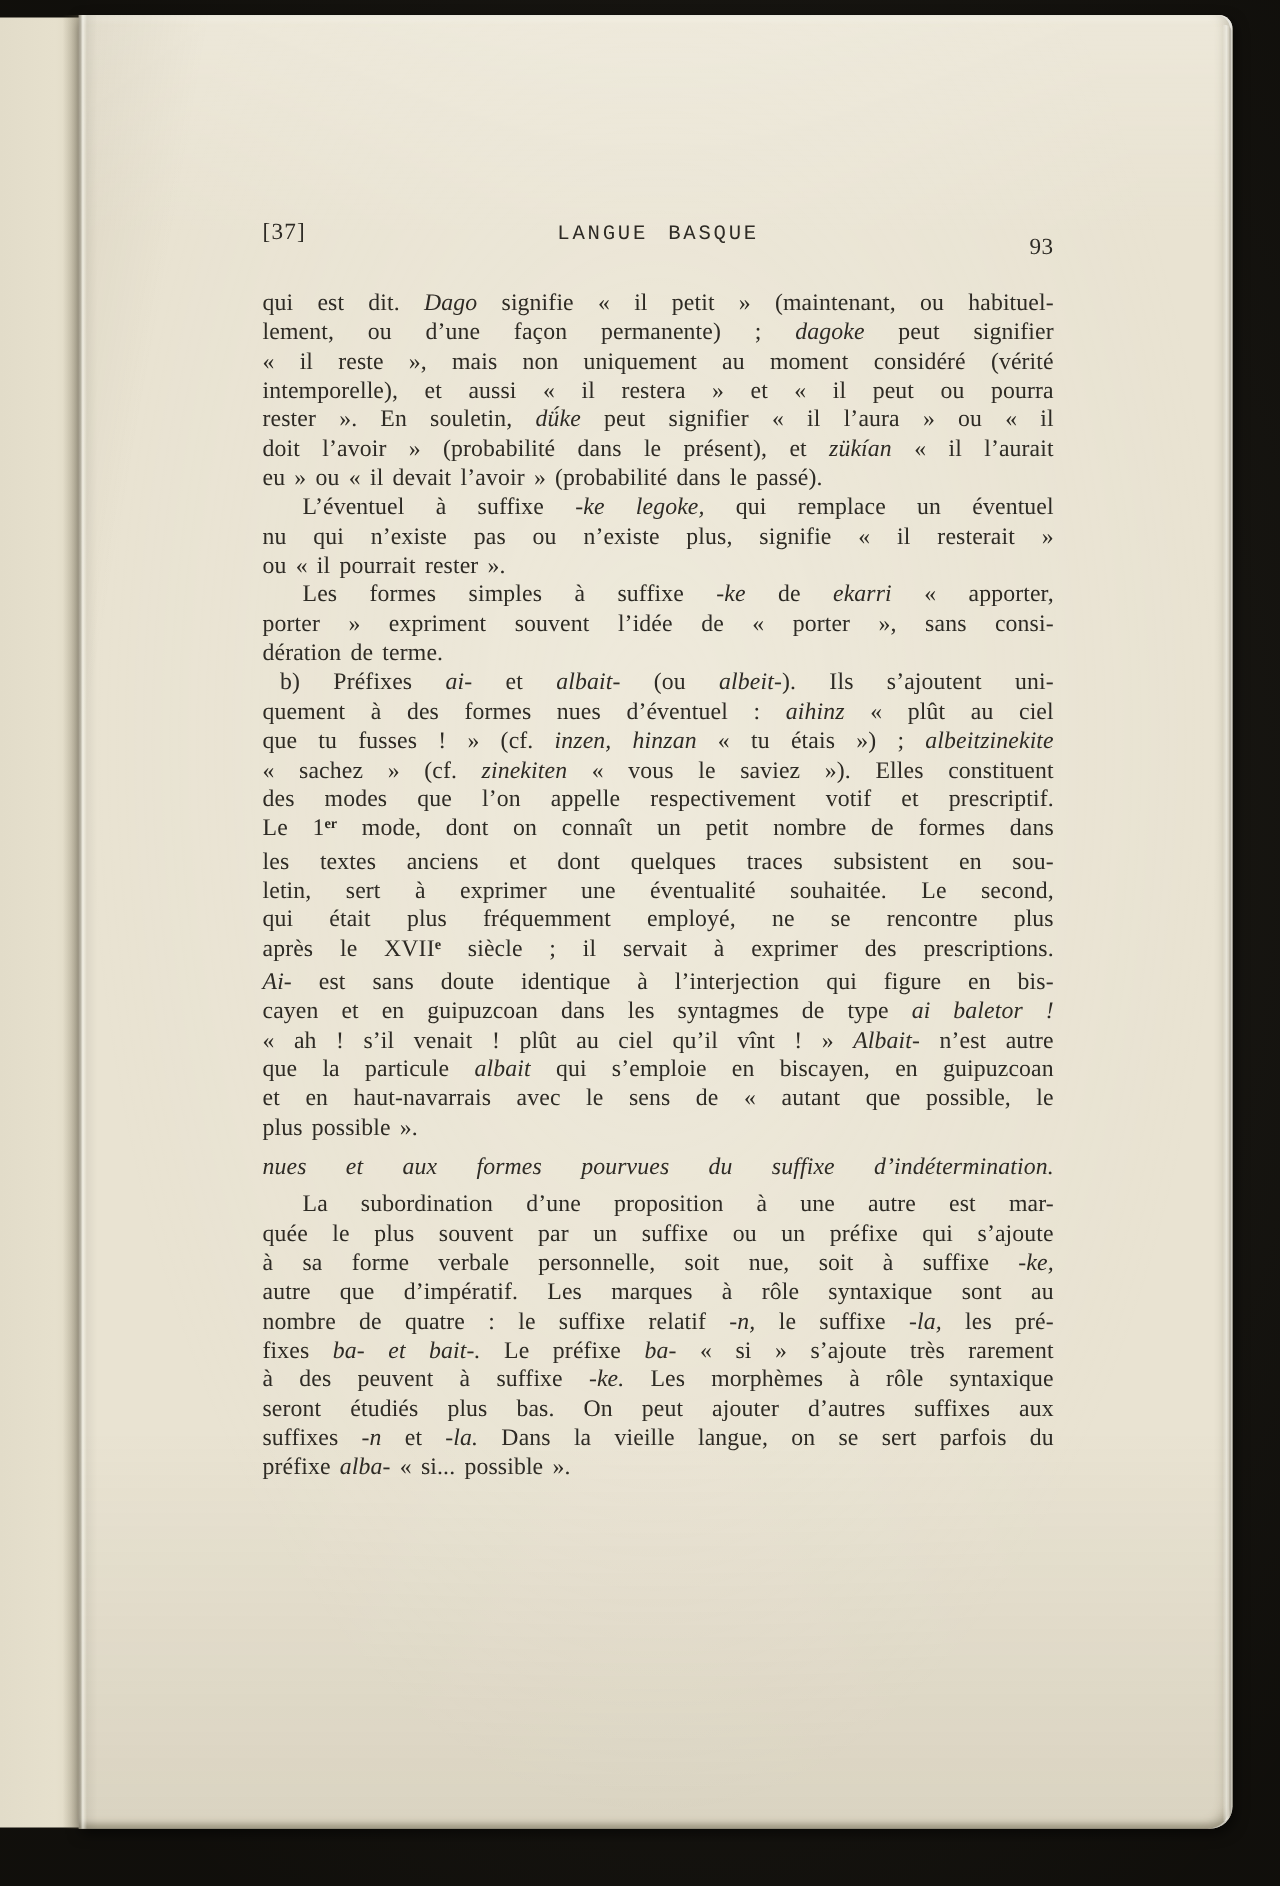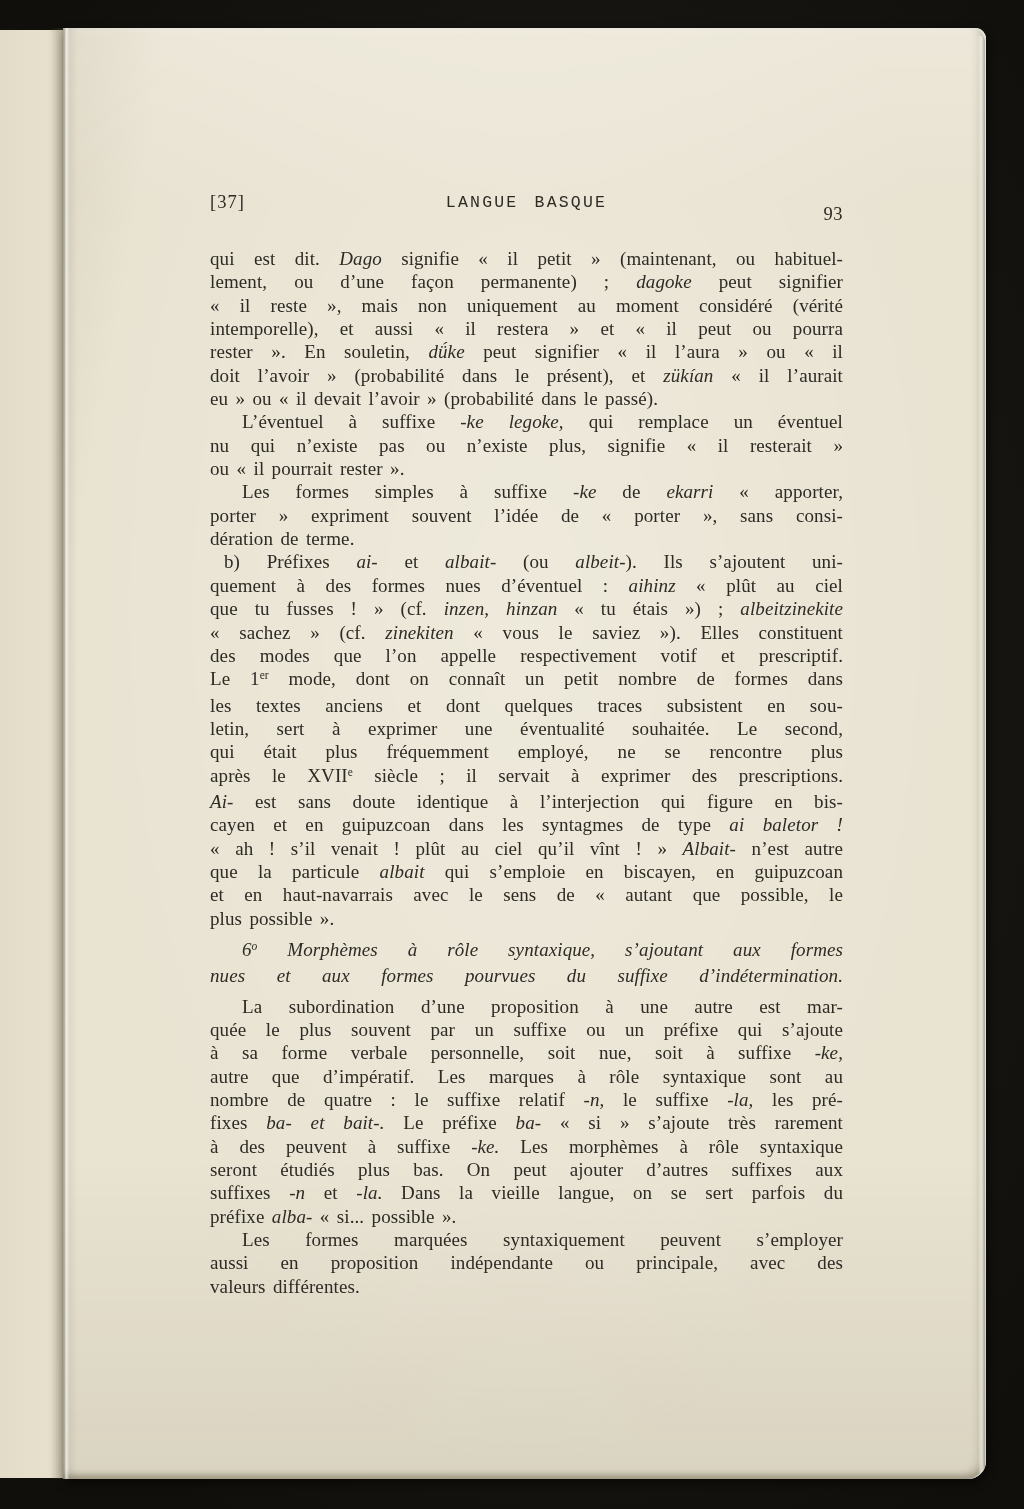--- a/index.html
+++ b/index.html
@@ -12,21 +12,21 @@
   }
   
   .scene {
     position: absolute; inset: 0;
     background:
       radial-gradient(ellipse at 55% 45%, rgba(255,255,255,0.045), rgba(0,0,0,0.25) 85%),
       var(--background, #16140f);
   }
   
   .book {
-    position: absolute; left: 0; top: 28px;
+    position: absolute; left: 0; top: 12px;
     width: 986px; height: 1451px;
   }
   
   .adjacent-page {
     position: absolute; left: 0; top: 2px; bottom: 1px; width: 64px;
     background: linear-gradient(to right, var(--adjacent-page, #e2dcc9) 0%, #e6e0cd 70%, #ddd6c1 100%);
   }
   
   .crease {
     position: absolute; left: 50px; top: 0; bottom: 0; width: 28px;
@@ -100,21 +100,21 @@
   .block.heading { font-style: italic; margin: 8px 0 7px 0; }
   .line {
     text-align: justify;
     text-align-last: justify;
     word-spacing: 2.5px;
   }
   .line.last { text-align-last: left; }
   .line.ind-n { text-indent: 32px; }
   .line.ind-s { text-indent: 14px; }
   .i { font-style: italic; }
-  .sup { font-size: 11.5px; position: relative; top: -6px; letter-spacing: 0; }
+  .sup { font-size: 11.5px; position: relative; top: -6px; letter-spacing: 0; font-weight: bold; }
 </style>
 </head>
 <body style="--background: #16140f; --page: #e9e3d2; --adjacent-page: #e2dcc9; --ink: #2e2b25;">
 
 <div class="scene">
   <div class="book">
     <div class="adjacent-page"></div>
     <div class="page">
       <div class="page-edge-stack"></div>
       <div class="header-row">
@@ -154,37 +154,31 @@
             <div class="line"><span>qui était plus fréquemment employé, ne se rencontre plus</span></div>
             <div class="line"><span>après le XVII</span><span class="sup">e</span><span> siècle ; il servait à exprimer des prescriptions.</span></div>
             <div class="line"><span class="i">Ai-</span><span> est sans doute identique à l’interjection qui figure en bis-</span></div>
             <div class="line"><span>cayen et en guipuzcoan dans les syntagmes de type </span><span class="i">ai baletor !</span></div>
             <div class="line"><span>« ah ! s’il venait ! plût au ciel qu’il vînt ! » </span><span class="i">Albait-</span><span> n’est autre</span></div>
             <div class="line"><span>que la particule </span><span class="i">albait</span><span> qui s’emploie en biscayen, en guipuzcoan</span></div>
             <div class="line"><span>et en haut-navarrais avec le sens de « autant que possible, le</span></div>
             <div class="line last"><span>plus possible ».</span></div>
           </div>
           <div class="block heading">
-            <div class="line ind-n"><span>6</span><span class="sup">o</span><span> Morphèmes à rôle syntaxique, s’ajoutant aux formes</span></div>
             <div class="line"><span>nues et aux formes pourvues du suffixe d’indétermination.</span></div>
           </div>
           <div class="block">
             <div class="line ind-n"><span>La subordination d’une proposition à une autre est mar-</span></div>
             <div class="line"><span>quée le plus souvent par un suffixe ou un préfixe qui s’ajoute</span></div>
             <div class="line"><span>à sa forme verbale personnelle, soit nue, soit à suffixe </span><span class="i">-ke,</span></div>
             <div class="line"><span>autre que d’impératif. Les marques à rôle syntaxique sont au</span></div>
             <div class="line"><span>nombre de quatre : le suffixe relatif </span><span class="i">-n,</span><span> le suffixe </span><span class="i">-la,</span><span> les pré-</span></div>
             <div class="line"><span>fixes </span><span class="i">ba- et bait-.</span><span> Le préfixe </span><span class="i">ba-</span><span> « si » s’ajoute très rarement</span></div>
             <div class="line"><span>à des peuvent à suffixe </span><span class="i">-ke.</span><span> Les morphèmes à rôle syntaxique</span></div>
             <div class="line"><span>seront étudiés plus bas. On peut ajouter d’autres suffixes aux</span></div>
             <div class="line"><span>suffixes </span><span class="i">-n</span><span> et </span><span class="i">-la.</span><span> Dans la vieille langue, on se sert parfois du</span></div>
             <div class="line last"><span>préfixe </span><span class="i">alba-</span><span> « si... possible ».</span></div>
           </div>
-          <div class="block">
-            <div class="line ind-n"><span>Les formes marquées syntaxiquement peuvent s’employer</span></div>
-            <div class="line"><span>aussi en proposition indépendante ou principale, avec des</span></div>
-            <div class="line last"><span>valeurs différentes.</span></div>
-          </div>
         </div>
     </div>
     <div class="crease"></div>
   </div>
 </div>
 
 </body></html>

